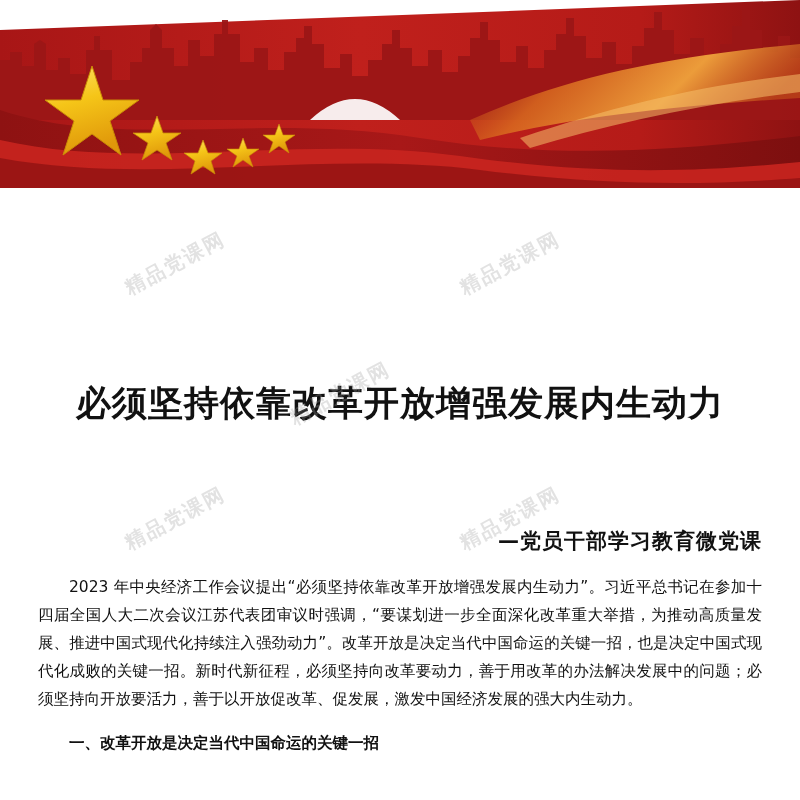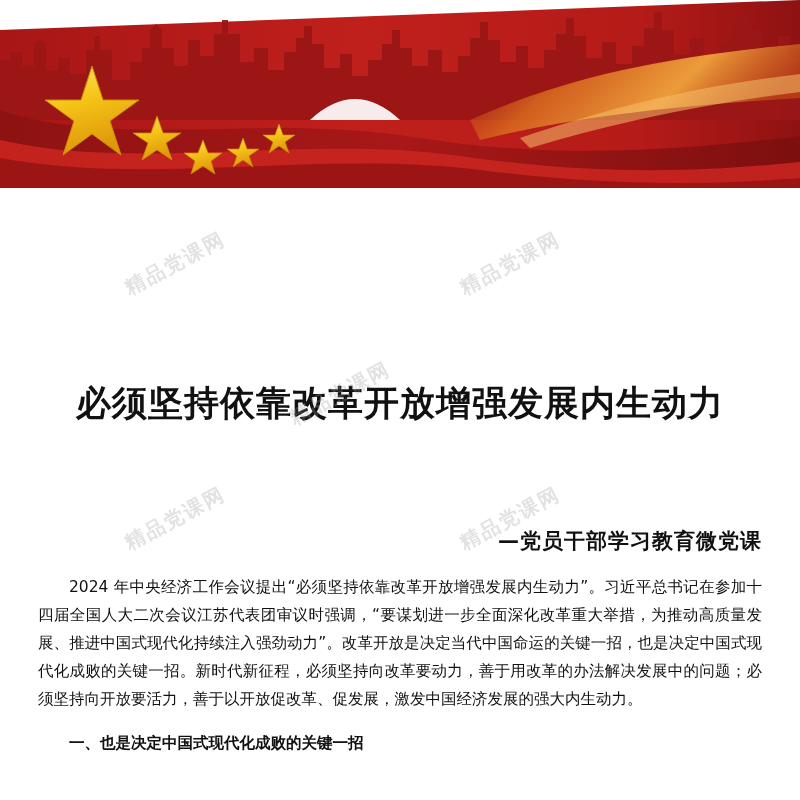--- a/index.html
+++ b/index.html
@@ -157,15 +157,15 @@
   <div class="wm" style="left:120px; top:250px;">精品党课网</div>
   <div class="wm" style="left:455px; top:250px;">精品党课网</div>
   <div class="wm" style="left:285px; top:380px;">精品党课网</div>
   <div class="wm" style="left:120px; top:505px;">精品党课网</div>
   <div class="wm" style="left:455px; top:505px;">精品党课网</div>
 </div>
 
 <div class="doc">
   <div class="title">必须坚持依靠改革开放增强发展内生动力</div>
   <div class="subtitle">—党员干部学习教育微党课</div>
-  <p class="para">2024 年中央经济工作会议提出“必须坚持依靠改革开放增强发展内生动力”。习近平总书记在参加十四届全国人大二次会议江苏代表团审议时强调，“要谋划进一步全面深化改革重大举措，为推动高质量发展、推进中国式现代化持续注入强劲动力”。改革开放是决定当代中国命运的关键一招，也是决定中国式现代化成败的关键一招。新时代新征程，必须坚持向改革要动力，善于用改革的办法解决发展中的问题；必须坚持向开放要活力，善于以开放促改革、促发展，激发中国经济发展的强大内生动力。</p>
-  <div class="heading">一、也是决定中国式现代化成败的关键一招</div>
+  <p class="para">2023 年中央经济工作会议提出“必须坚持依靠改革开放增强发展内生动力”。习近平总书记在参加十四届全国人大二次会议江苏代表团审议时强调，“要谋划进一步全面深化改革重大举措，为推动高质量发展、推进中国式现代化持续注入强劲动力”。改革开放是决定当代中国命运的关键一招，也是决定中国式现代化成败的关键一招。新时代新征程，必须坚持向改革要动力，善于用改革的办法解决发展中的问题；必须坚持向开放要活力，善于以开放促改革、促发展，激发中国经济发展的强大内生动力。</p>
+  <div class="heading">一、改革开放是决定当代中国命运的关键一招</div>
 </div>
 
 </body></html>

